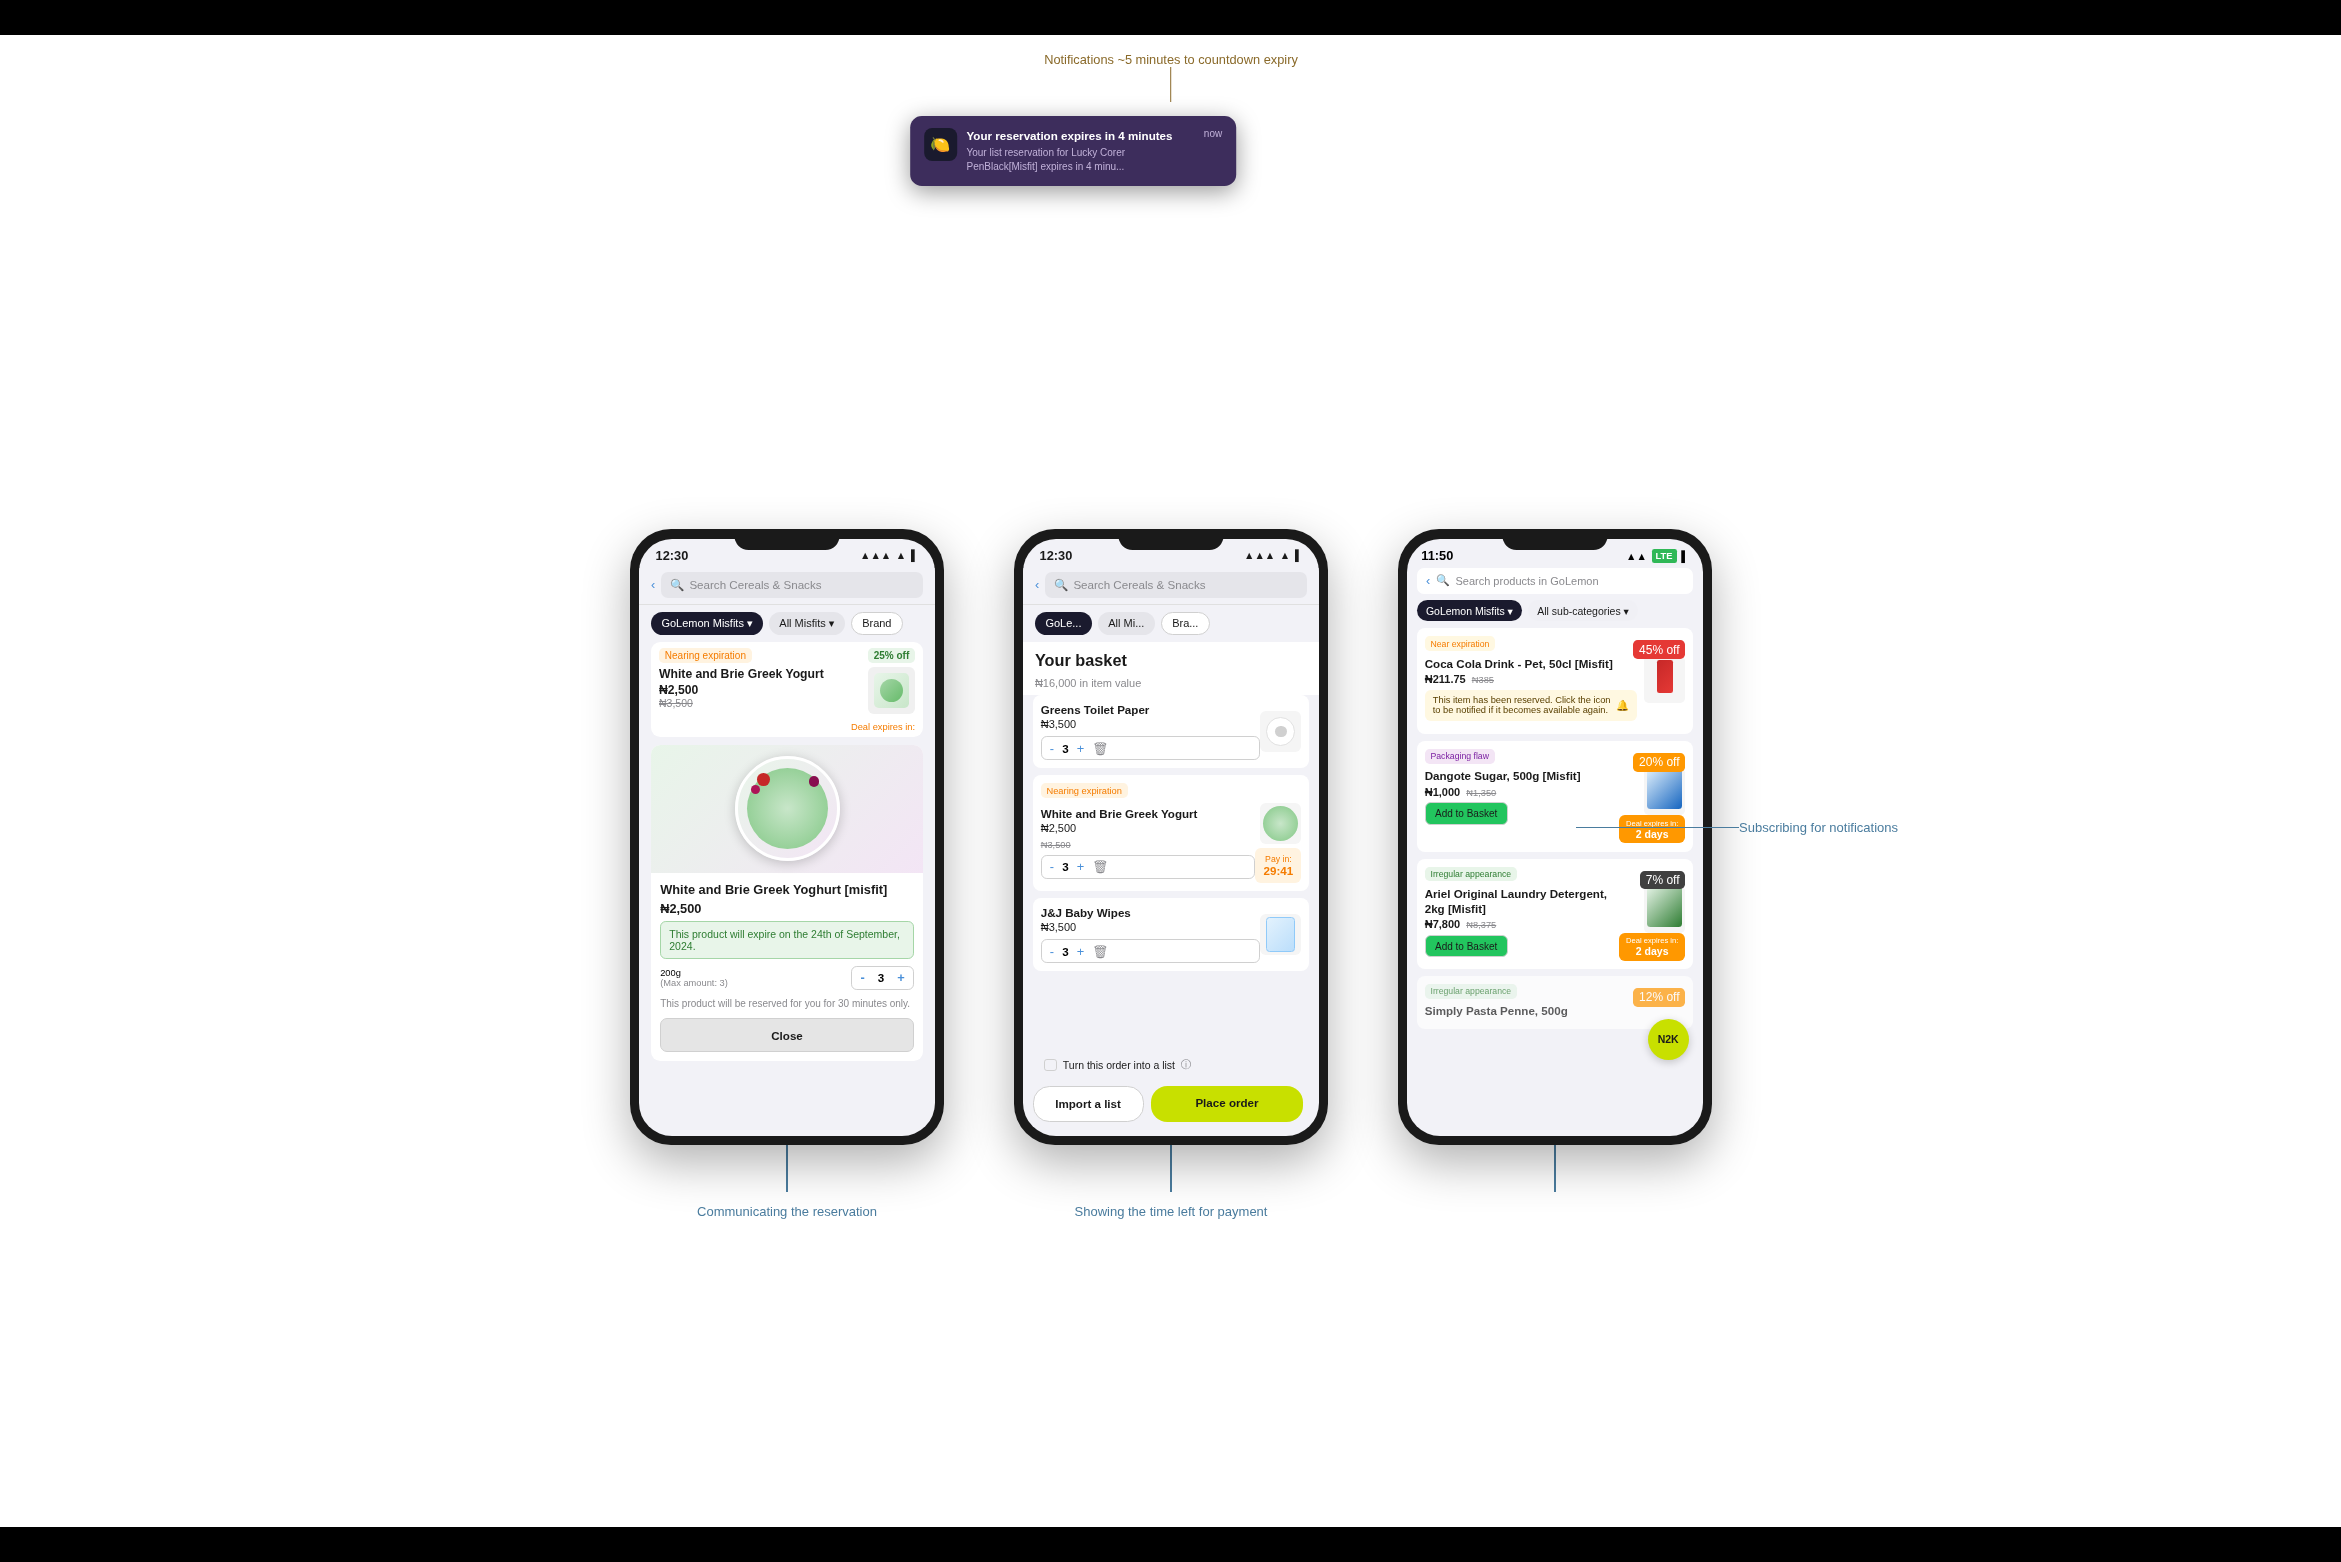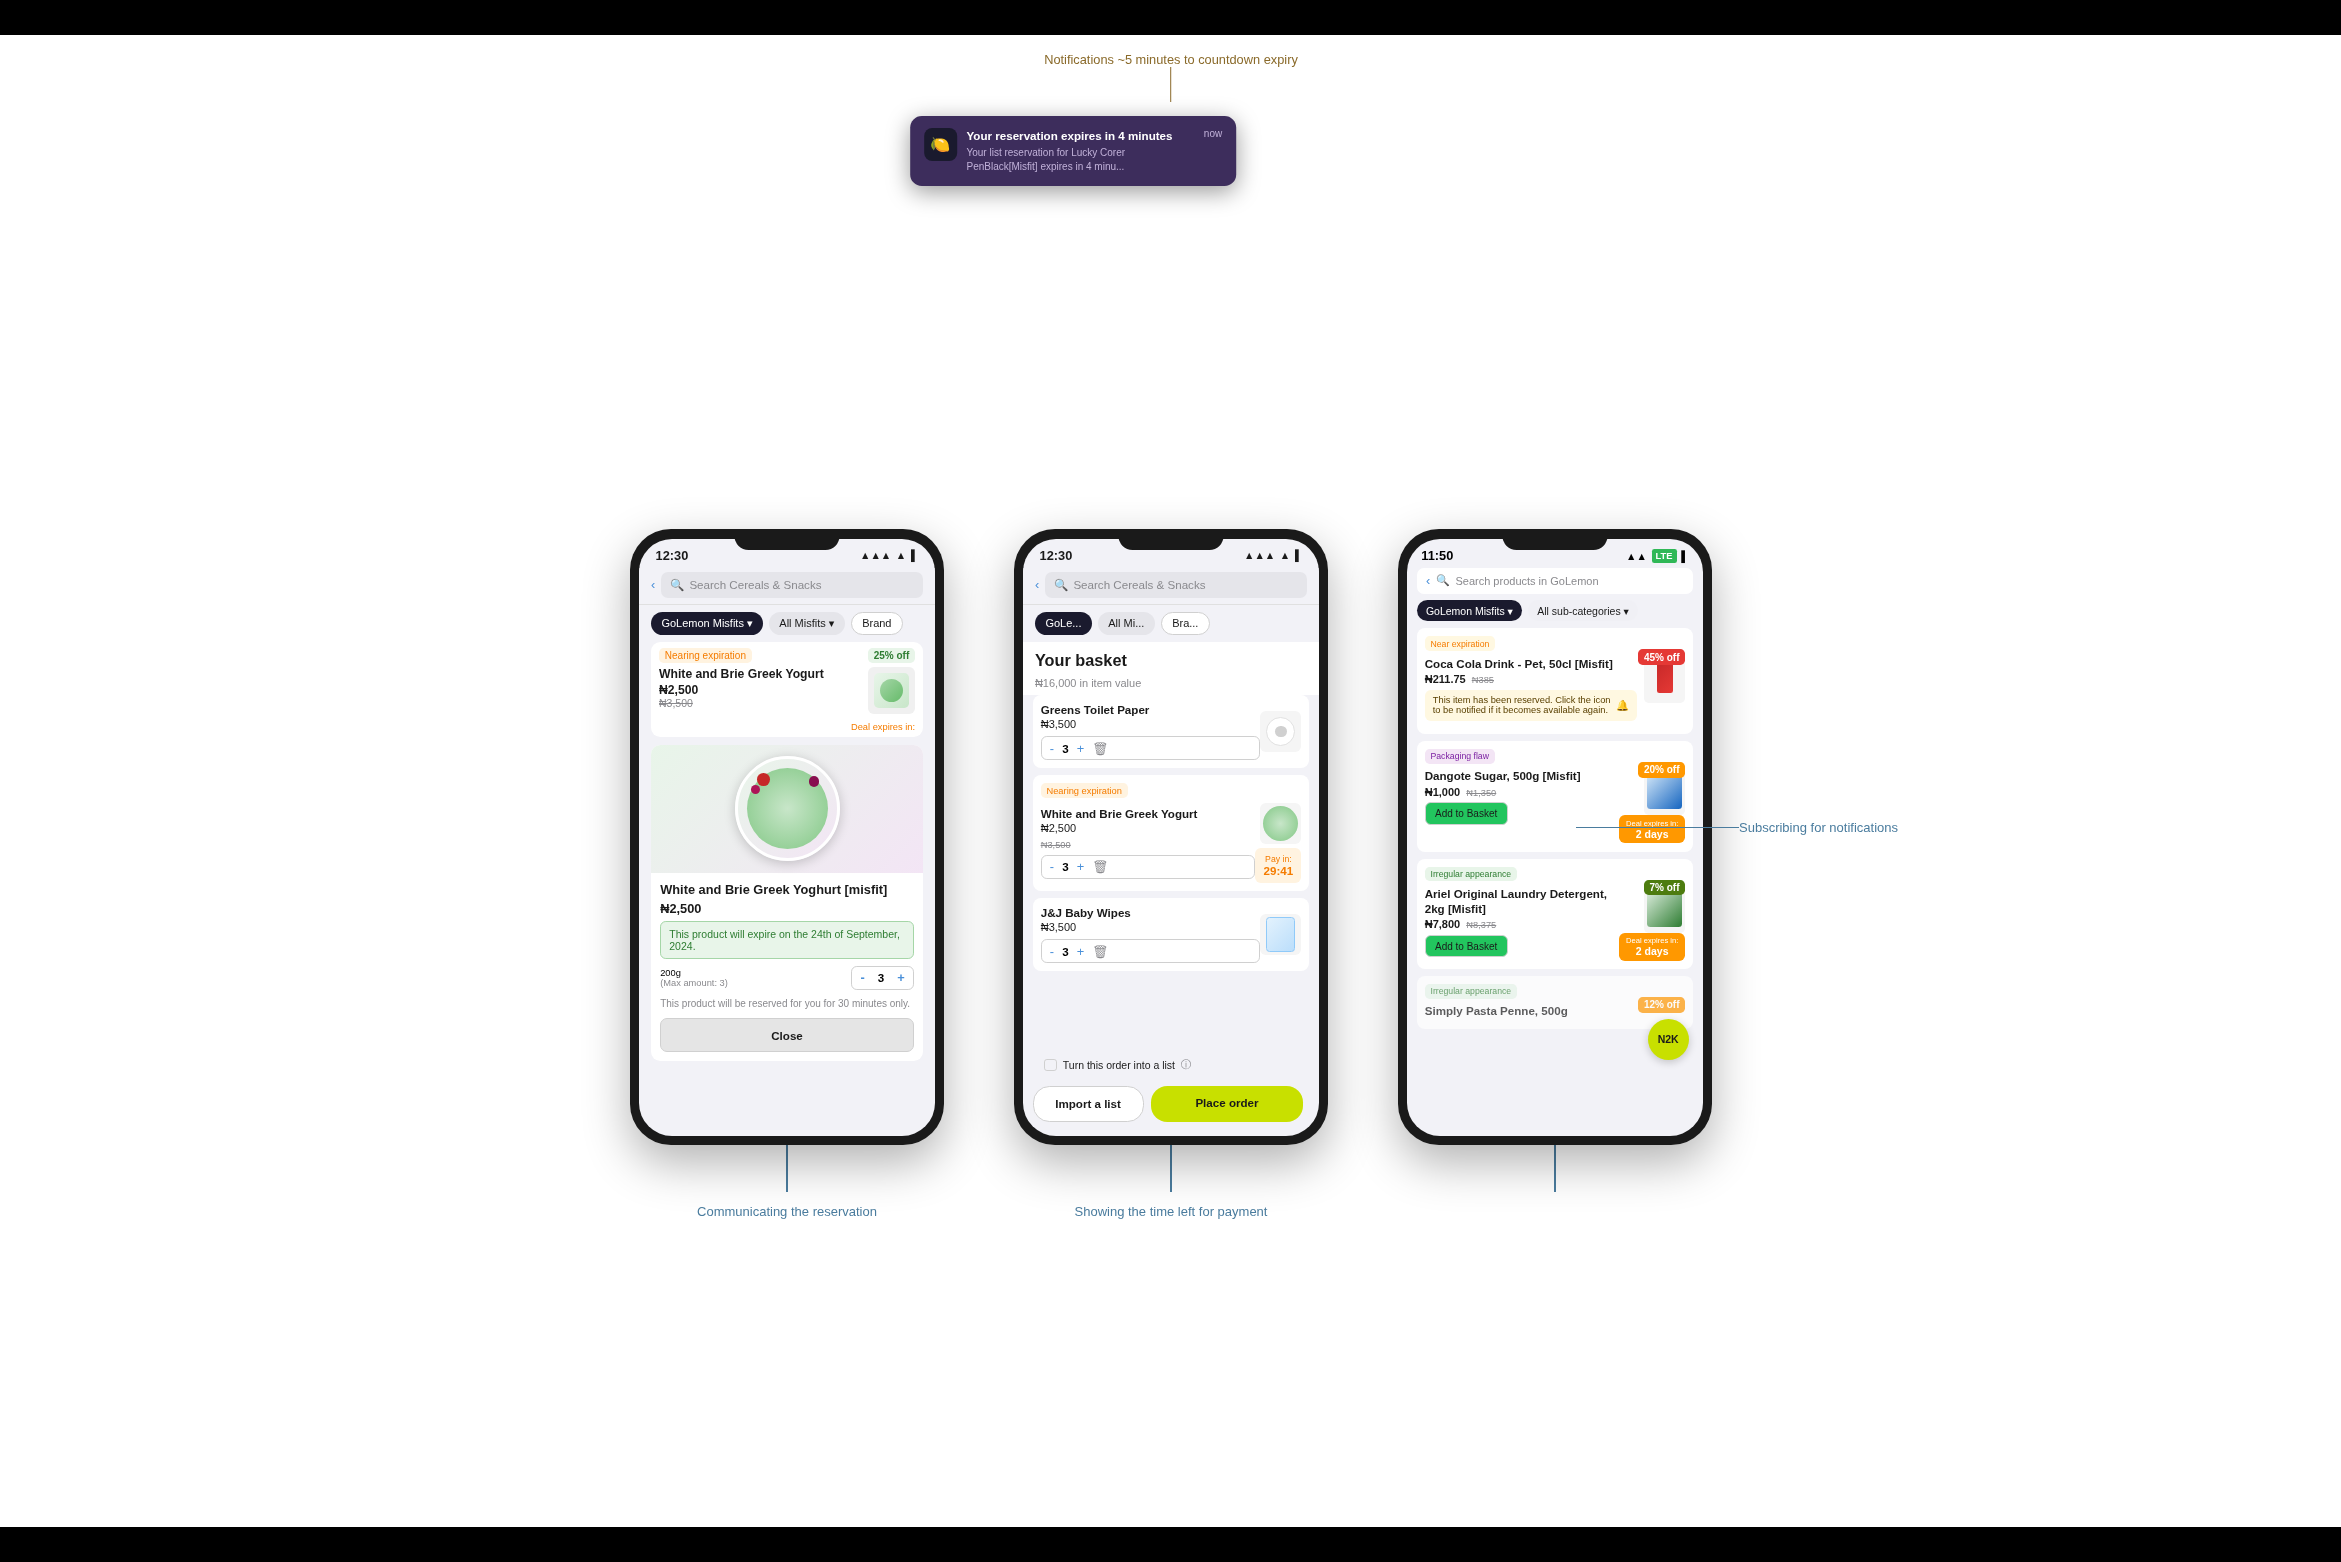--- a/index.html
+++ b/index.html
@@ -641,32 +641,32 @@
       color: #2e7d32;
       border-radius: 4.7px;
       padding: 2.3px 5.8px;
       font-size: 8.7px;
       display: inline-block;
       margin-bottom: 4.7px;
     }
 
     .p3-discount-badge {
       position: absolute;
-      top: 21px;
+      top: 12px;
       right: 8.1px;
       background: #ff5722;
       color: white;
       border-radius: 4.7px;
       padding: 2.3px 5.8px;
-      font-size: 10px;
-      font-weight: 700;
+      font-size: 12px;
+      font-weight: 400;
     }
 
     .p3-discount-green {
-      background: #4d7c0f;
+      background: #404040;
     }
 
     .p3-product-row {
       display: flex;
       gap: 7px;
       align-items: flex-start;
     }
 
     .p3-product-info { flex: 1; }
 

